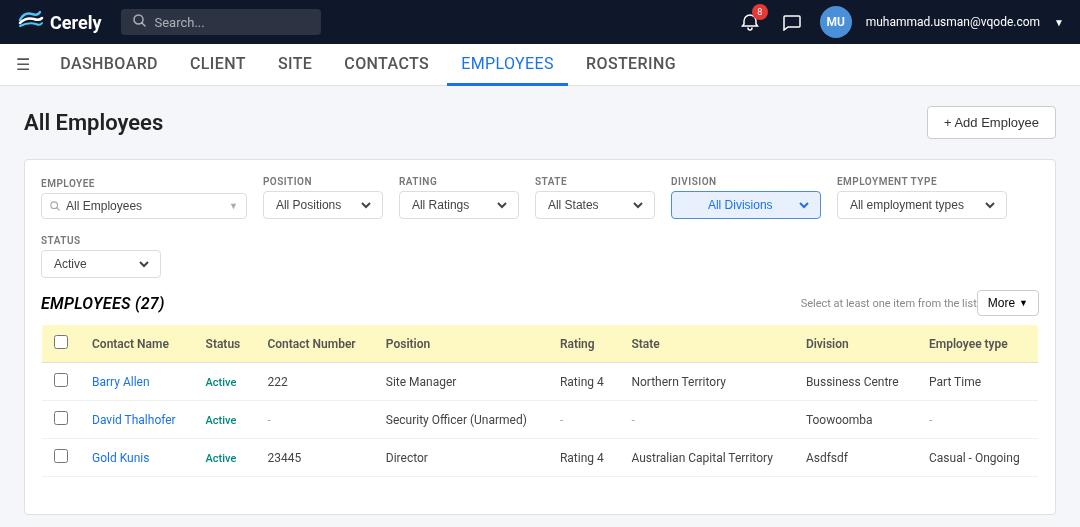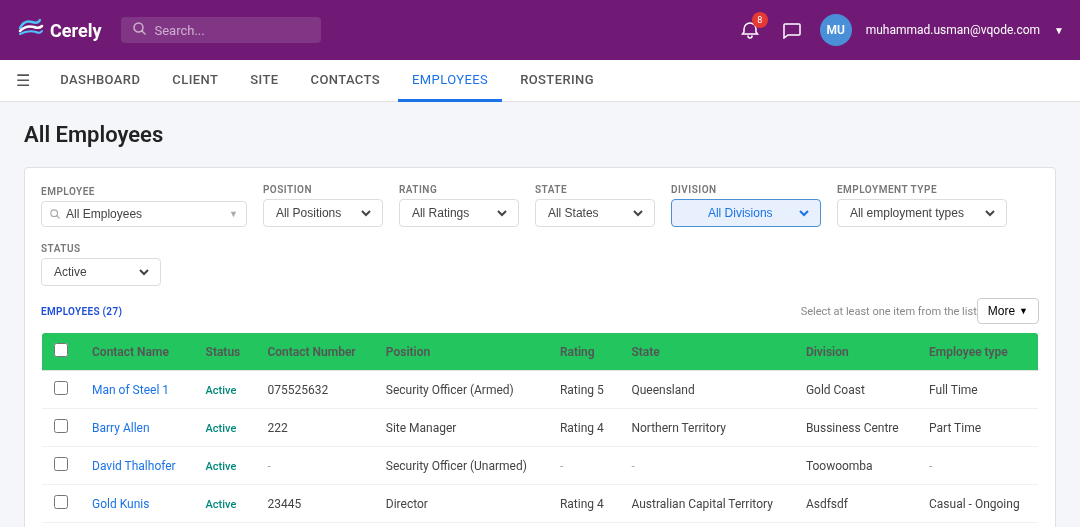--- a/index.html
+++ b/index.html
@@ -1,21 +1,21 @@
 <!DOCTYPE html>
 <html><head>
   <meta charset="utf-8">
   <style>
     * { box-sizing: border-box; margin: 0; padding: 0; }
     body { font-family: -apple-system, BlinkMacSystemFont, 'Segoe UI', Roboto, sans-serif; font-size: 13px; background: #f5f6fa; color: #333; }
 
     
     .top-nav {
-      background: #701a75;
-      height: 60px;
+      background: #0f172a;
+      height: 44px;
       display: flex;
       align-items: center;
       padding: 0 16px;
       justify-content: space-between;
     }
     .top-nav-left { display: flex; align-items: center; gap: 20px; }
     .logo { display: flex; align-items: center; gap: 6px; color: white; font-size: 18px; font-weight: 700; }
     .search-bar {
       display: flex; align-items: center; gap: 8px;
       background: rgba(255,255,255,0.12); border-radius: 4px;
@@ -46,21 +46,21 @@
       height: 42px;
       display: flex;
       align-items: center;
       padding: 0 16px;
       border-bottom: 1px solid #e0e0e0;
       gap: 4px;
     }
     .hamburger { color: #555; cursor: pointer; margin-right: 12px; font-size: 16px; }
     .menu-item {
       padding: 4px 14px; height: 42px; display: flex; align-items: center;
-      font-size: 13px; font-weight: 500; color: #555; cursor: pointer; text-transform: uppercase;
+      font-size: 16px; font-weight: 500; color: #555; cursor: pointer; text-transform: uppercase;
       border-bottom: 3px solid transparent; letter-spacing: 0.4px;
     }
     .menu-item.active { color: #1a73e8; border-bottom: 3px solid #1a73e8; font-weight: 400; }
 
     
     .main-content { padding: 20px 24px; }
 
     
     .page-header {
       display: flex; justify-content: space-between; align-items: center;
@@ -105,33 +105,33 @@
     }
 
     
     .table-section {
       margin-top: 0;
     }
     .table-header-row {
       display: flex; justify-content: space-between; align-items: center;
       padding: 12px 0 8px 0;
     }
-    .employees-count { font-size: 10px; font-weight: 600; color: #1d4ed8; letter-spacing: 0.3px; }
+    .employees-count { font-size: 16px; font-weight: 600; color: #000000; letter-spacing: 0.3px; font-style: italic; }
     .table-actions { display: flex; align-items: center; }
     .select-hint { font-size: 11px; color: #888; }
     .more-btn {
       border: 1px solid #ccc; border-radius: 4px; padding: 5px 10px;
       font-size: 12px; cursor: pointer; background: white; display: flex; align-items: center; gap: 4px;
     }
 
     table {
       width: 100%; border-collapse: collapse; background: white;
       border: 1px solid #e0e0e0; border-radius: 4px; overflow: hidden;
     }
-    thead tr { background: #22c55e; }
+    thead tr { background: #fef9c3; }
     th {
       padding: 10px 12px; text-align: left; font-size: 12px; font-weight: 600; color: #555;
       border-bottom: 1px solid #e0e0e0; white-space: nowrap;
     }
     td {
       padding: 10px 12px; font-size: 12px; color: #444;
       border-bottom: 1px solid #f0f0f0;
     }
     tr:last-child td { border-bottom: none; }
     .check-col { width: 36px; }
@@ -194,20 +194,21 @@
   <div class="menu-item">SITE</div>
   <div class="menu-item">CONTACTS</div>
   <div class="menu-item active">EMPLOYEES</div>
   <div class="menu-item">ROSTERING</div>
 </div>
 
 <div class="main-content">
 
   <div class="page-header">
     <h1 class="page-title">All Employees</h1>
+    <button class="add-btn">+ Add Employee</button>
   </div>
 
   <div class="filter-section">
     <div class="filter-row">
 
       <div class="filter-group">
         <div class="filter-label">EMPLOYEE</div>
         <div class="search-input-wrap">
           <svg width="12" height="12" viewBox="0 0 12 12" fill="none">
               <circle cx="5" cy="5" r="4" stroke="#aaa" stroke-width="1.4"></circle>
@@ -297,37 +298,20 @@
             <th>Status</th>
             <th>Contact Number</th>
             <th>Position</th>
             <th>Rating</th>
             <th>State</th>
             <th>Division</th>
             <th>Employee type</th>
           </tr>
         </thead>
         <tbody id="table-body">
-        <tr>
-      <td class="check-col">
-        <input type="checkbox" class="cb" style="">
-      </td>
-      <td>
-        <a class="employee-link">Man of Steel 1</a>
-      </td>
-      <td>
-        <span class="status-badge">Active</span>
-      </td>
-      <td>075525632</td>
-      <td>Security Officer (Armed)</td>
-      <td>Rating 5</td>
-      <td>Queensland</td>
-      <td>Gold Coast</td>
-      <td>Full Time</td>
-    </tr>
             <tr>
       <td class="check-col">
         <input type="checkbox" class="cb" style="">
       </td>
       <td>
         <a class="employee-link">Barry Allen</a>
       </td>
       <td>
         <span class="status-badge">Active</span>
       </td>

